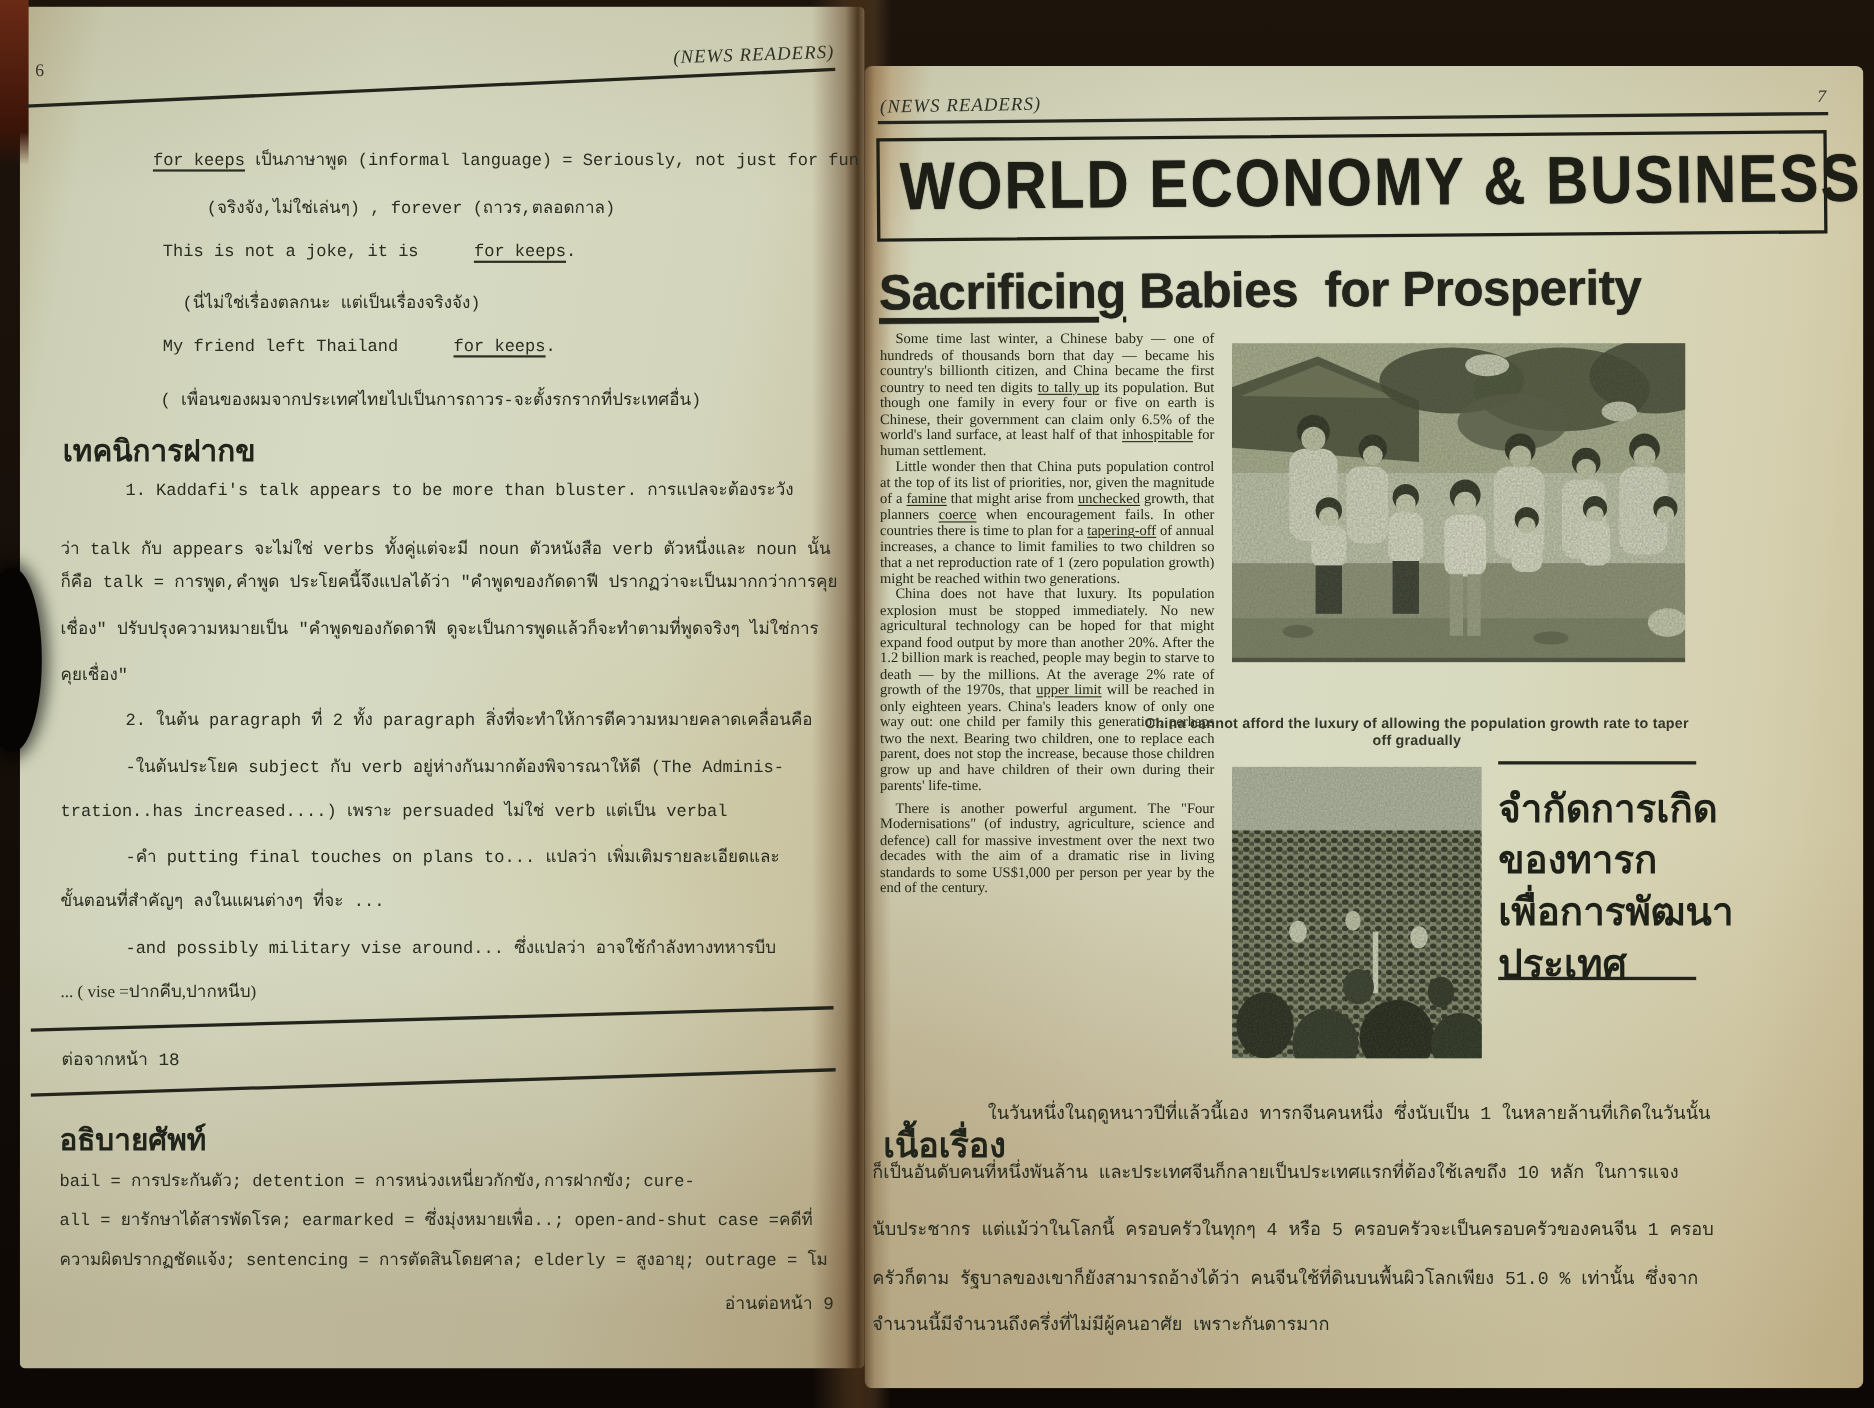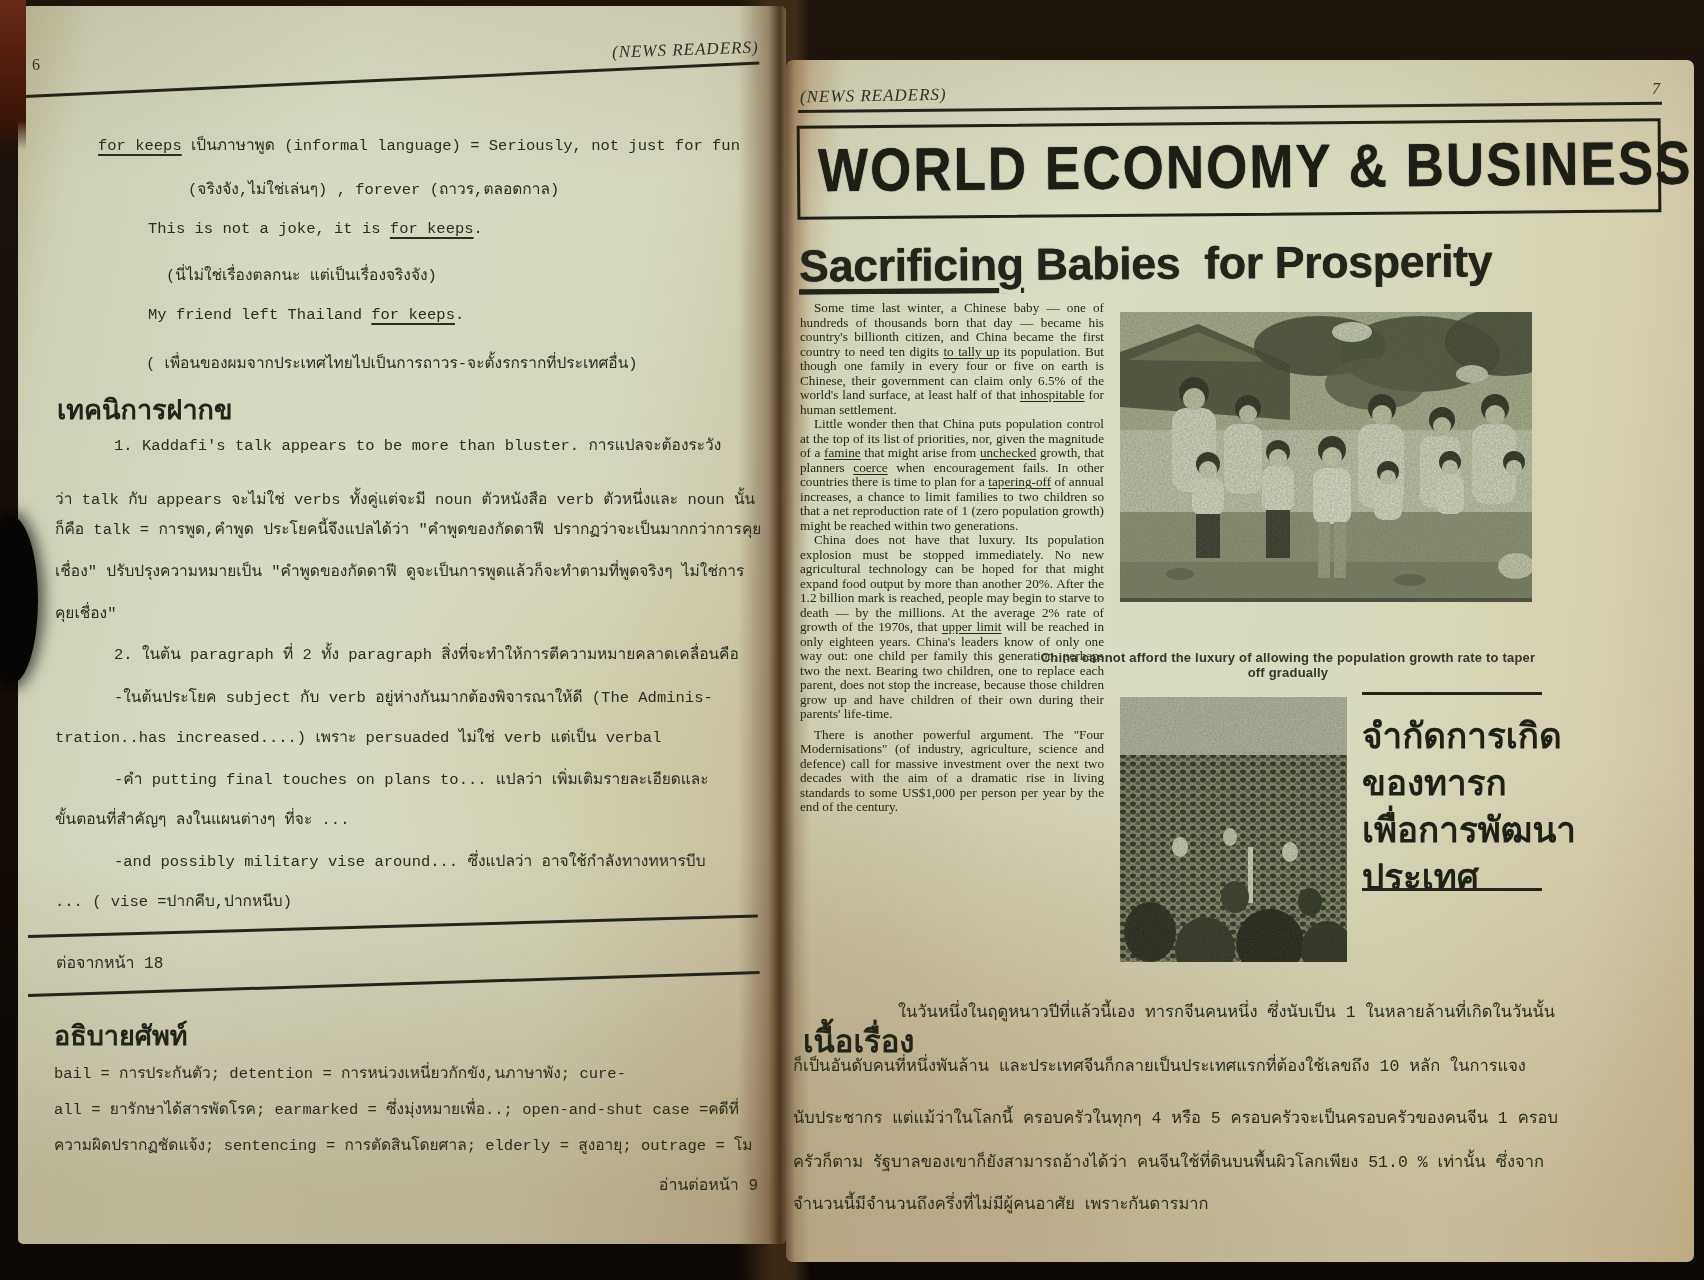--- a/index.html
+++ b/index.html
@@ -20,21 +20,21 @@
       linear-gradient(95deg,#b99c72 0%,#d2d4ba 6%,#dadcc4 28%,#d8dabf 60%,#d5cfae 86%,#c9bd97 100%);}
   .gutter-shade{left:738px;top:0;width:76px;height:1280px;
     background:linear-gradient(90deg, rgba(60,40,20,0) 0%, rgba(96,66,38,0.50) 40%, rgba(66,44,22,0.92) 55%, rgba(120,90,54,0.35) 75%, rgba(60,40,20,0) 95%);}
   .corner-red{left:0;top:0;width:26px;height:150px;
     background:linear-gradient(180deg,#6a2a16,#3a1408 80%,transparent);}
   .thumb-black{left:-16px;top:516px;width:54px;height:168px;border-radius:50%;
     background:#060504;box-shadow:0 0 14px 6px rgba(0,0,0,.6);}
   
   .tw{font-family:"Liberation Mono","DejaVu Sans Mono",monospace;font-size:15.5px;
       color:#2a2d21;white-space:nowrap;}
-  .tw u{text-underline-offset:4px;text-decoration-thickness:1.5px;}
+  .tw u{text-underline-offset:4px;text-decoration-thickness:1.5px;margin-left:41px;}
   .thai-h{font-family:"Liberation Sans","DejaVu Sans",sans-serif;font-weight:bold;color:#20241a;}
   .masthead{font-family:"Liberation Serif","DejaVu Serif",serif;font-style:italic;
       font-size:17px;color:#2e3126;letter-spacing:1px;white-space:nowrap;}
   .pgnum{font-family:"Liberation Serif","DejaVu Serif",serif;font-size:16px;color:#35382a;}
   .rule{background:#23251c;transform-origin:left top;}
   .banner-box{border:3px solid #1e2018;}
   .banner-text{font-size:53px;font-weight:bold;color:#1d1e16;letter-spacing:2px;
       line-height:84px;padding-left:18px;transform:scaleY(1.15);transform-origin:left center;
       white-space:nowrap;text-shadow:0 0 1px #1d1e16;}
   .headline{font-size:45px;font-weight:bold;color:#23241c;letter-spacing:-0.5px;
@@ -79,28 +79,28 @@
   <div class="abs tw" style="left:55px;top:486px;">ว่า talk กับ appears จะไม่ใช่ verbs ทั้งคู่แต่จะมี noun ตัวหนังสือ verb ตัวหนึ่งและ noun นั้น</div>
   <div class="abs tw" style="left:55px;top:516px;">ก็คือ talk = การพูด,คำพูด ประโยคนี้จึงแปลได้ว่า "คำพูดของกัดดาฟี ปรากฏว่าจะเป็นมากกว่าการคุย</div>
   <div class="abs tw" style="left:55px;top:558px;">เชื่อง" ปรับปรุงความหมายเป็น "คำพูดของกัดดาฟี ดูจะเป็นการพูดแล้วก็จะทำตามที่พูดจริงๆ ไม่ใช่การ</div>
   <div class="abs tw" style="left:55px;top:600px;">คุยเชื่อง"</div>
   <div class="abs tw" style="left:114px;top:641px;text-align:right;">2. ในต้น paragraph ที่ 2 ทั้ง paragraph สิ่งที่จะทำให้การตีความหมายคลาดเคลื่อนคือ</div>
   <div class="abs tw" style="left:114px;top:684px;">-ในต้นประโยค subject กับ verb อยู่ห่างกันมากต้องพิจารณาให้ดี (The Adminis-</div>
   <div class="abs tw" style="left:55px;top:724px;">tration..has increased....) เพราะ persuaded ไม่ใช่ verb แต่เป็น verbal</div>
   <div class="abs tw" style="left:114px;top:766px;">-คำ putting final touches on plans to... แปลว่า เพิ่มเติมรายละเอียดและ</div>
   <div class="abs tw" style="left:55px;top:806px;">ขั้นตอนที่สำคัญๆ ลงในแผนต่างๆ ที่จะ ...</div>
   <div class="abs tw" style="left:114px;top:848px;">-and possibly military vise around... ซึ่งแปลว่า อาจใช้กำลังทางทหารบีบ</div>
-  <div class="abs tw" style="left:55px;top:888px;">... ( vise =ปากคีบ,ปากหนีบ)</div>
+  <div class="abs tw" style="left:55px;top:888px;font-family:Liberation Serif, serif;">... ( vise =ปากคีบ,ปากหนีบ)</div>
 
   <div class="abs rule" style="left:28px;top:935px;width:730px;height:3px;transform:rotate(-1.6deg);"></div>
   <div class="abs tw" style="left:56px;top:950px;font-size:16px;">ต่อจากหน้า 18</div>
   <div class="abs rule" style="left:28px;top:994px;width:732px;height:3px;transform:rotate(-1.8deg);"></div>
 
   <div class="abs thai-h" style="left:54px;top:1014px;font-size:27px;">อธิบายศัพท์</div>
-  <div class="abs tw" style="left:54px;top:1060px;">bail = การประกันตัว; detention = การหน่วงเหนี่ยวกักขัง,นภาษาพัง; cure-</div>
+  <div class="abs tw" style="left:54px;top:1060px;">bail = การประกันตัว; detention = การหน่วงเหนี่ยวกักขัง,การฝากขัง; cure-</div>
   <div class="abs tw" style="left:54px;top:1096px;">all = ยารักษาได้สารพัดโรค; earmarked = ซึ่งมุ่งหมายเพื่อ..; open-and-shut case =คดีที่</div>
   <div class="abs tw" style="left:54px;top:1132px;">ความผิดปรากฏชัดแจ้ง; sentencing = การตัดสินโดยศาล; elderly = สูงอายุ; outrage = โม</div>
   <div class="abs tw" style="left:598px;top:1172px;width:160px;text-align:right;font-size:16px;">อ่านต่อหน้า 9</div>
 
   <div class="abs masthead" style="left:800px;top:86px;transform:rotate(-1deg);">(NEWS READERS)</div>
   <div class="abs pgnum" style="left:1652px;top:80px;font-style:italic;">7</div>
   <div class="abs rule" style="left:798px;top:110px;width:864px;height:2.5px;transform:rotate(-0.55deg);"></div>
 
   <div class="abs banner-box" style="left:797px;top:122px;width:858px;height:88px;transform:rotate(-0.5deg);">
     <div class="banner-text">WORLD ECONOMY &amp; BUSINESS</div>

